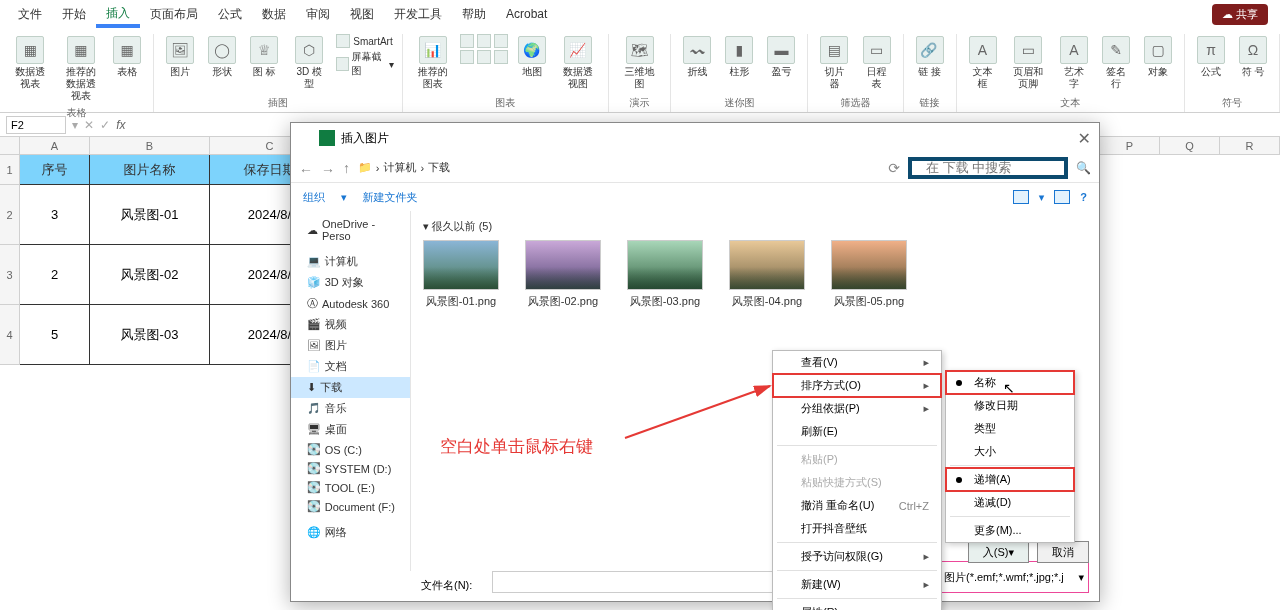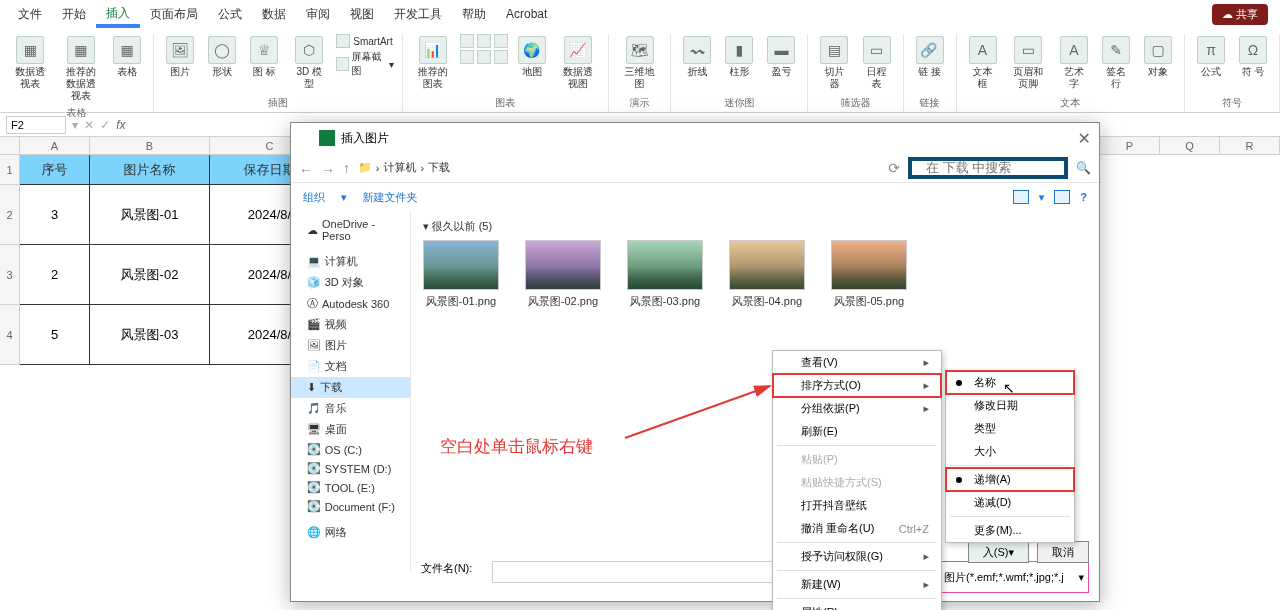--- a/index.html
+++ b/index.html
@@ -75,21 +75,21 @@
 .ctx1 { left: 772px; top: 350px; width: 170px; }
 .ctx2 { left: 945px; top: 370px; width: 130px; }
 .ctx-item { display: flex; align-items: center; padding: 4px 12px 4px 28px; position: relative; cursor: pointer; }
 .ctx-item .shortcut { margin-left: auto; color: #888; }
 .ctx-item .arrow-r { margin-left: auto; color: #555; }
 .ctx-item.disabled { color: #aaa; }
 .ctx-item.boxed { outline: 2px solid #e53935; outline-offset: -1px; }
 .ctx-item .dot { position: absolute; left: 10px; width: 6px; height: 6px; background: #000; border-radius: 50%; }
 .ctx-sep { height: 1px; background: #e0e0e0; margin: 2px 4px; }
 
-.dlg-footer { position: absolute; bottom: 8px; left: 130px; right: 10px; display: flex; align-items: flex-start; gap: 20px; font-size: 11px; }
+.dlg-footer { position: absolute; bottom: 8px; left: 130px; right: 10px; display: flex; align-items: flex-end; gap: 20px; font-size: 11px; }
 .dlg-footer input { flex: 1; height: 22px; border: 1px solid #ccc; }
 .dlg-footer .combo { width: 150px; height: 32px; border: 1px solid #ec4899; padding: 0 4px; display: flex; align-items: center; }
 .dlg-buttons { position: absolute; bottom: 38px; right: 10px; display: flex; gap: 8px; }
 .dlg-buttons .btn { height: 22px; padding: 0 14px; border: 1px solid #888; background: #f0f0f0; font-size: 11px; display: flex; align-items: center; }
 .dlg-buttons .btn.primary { background: #e8f0ee; }
 
 .cursor { position: absolute; left: 1003px; top: 380px; font-size: 14px; color: #000; }
 </style>
 </head>
 <body>
@@ -453,25 +453,25 @@
       <span>刷新(E)</span>
     </div>
     <div class="ctx-sep"></div>
     <div class="ctx-item disabled">
       <span>粘贴(P)</span>
     </div>
     <div class="ctx-item disabled">
       <span>粘贴快捷方式(S)</span>
     </div>
     <div class="ctx-item">
-      <span>打开抖音壁纸</span>
-    </div>
-    <div class="ctx-item">
       <span>撤消 重命名(U)</span>
       <span class="shortcut">Ctrl+Z</span>
+    </div>
+    <div class="ctx-item">
+      <span>打开抖音壁纸</span>
     </div>
     <div class="ctx-sep"></div>
     <div class="ctx-item">
       <span>授予访问权限(G)</span>
       <span class="arrow-r">▸</span>
     </div>
     <div class="ctx-sep"></div>
     <div class="ctx-item">
       <span>新建(W)</span>
       <span class="arrow-r">▸</span>

